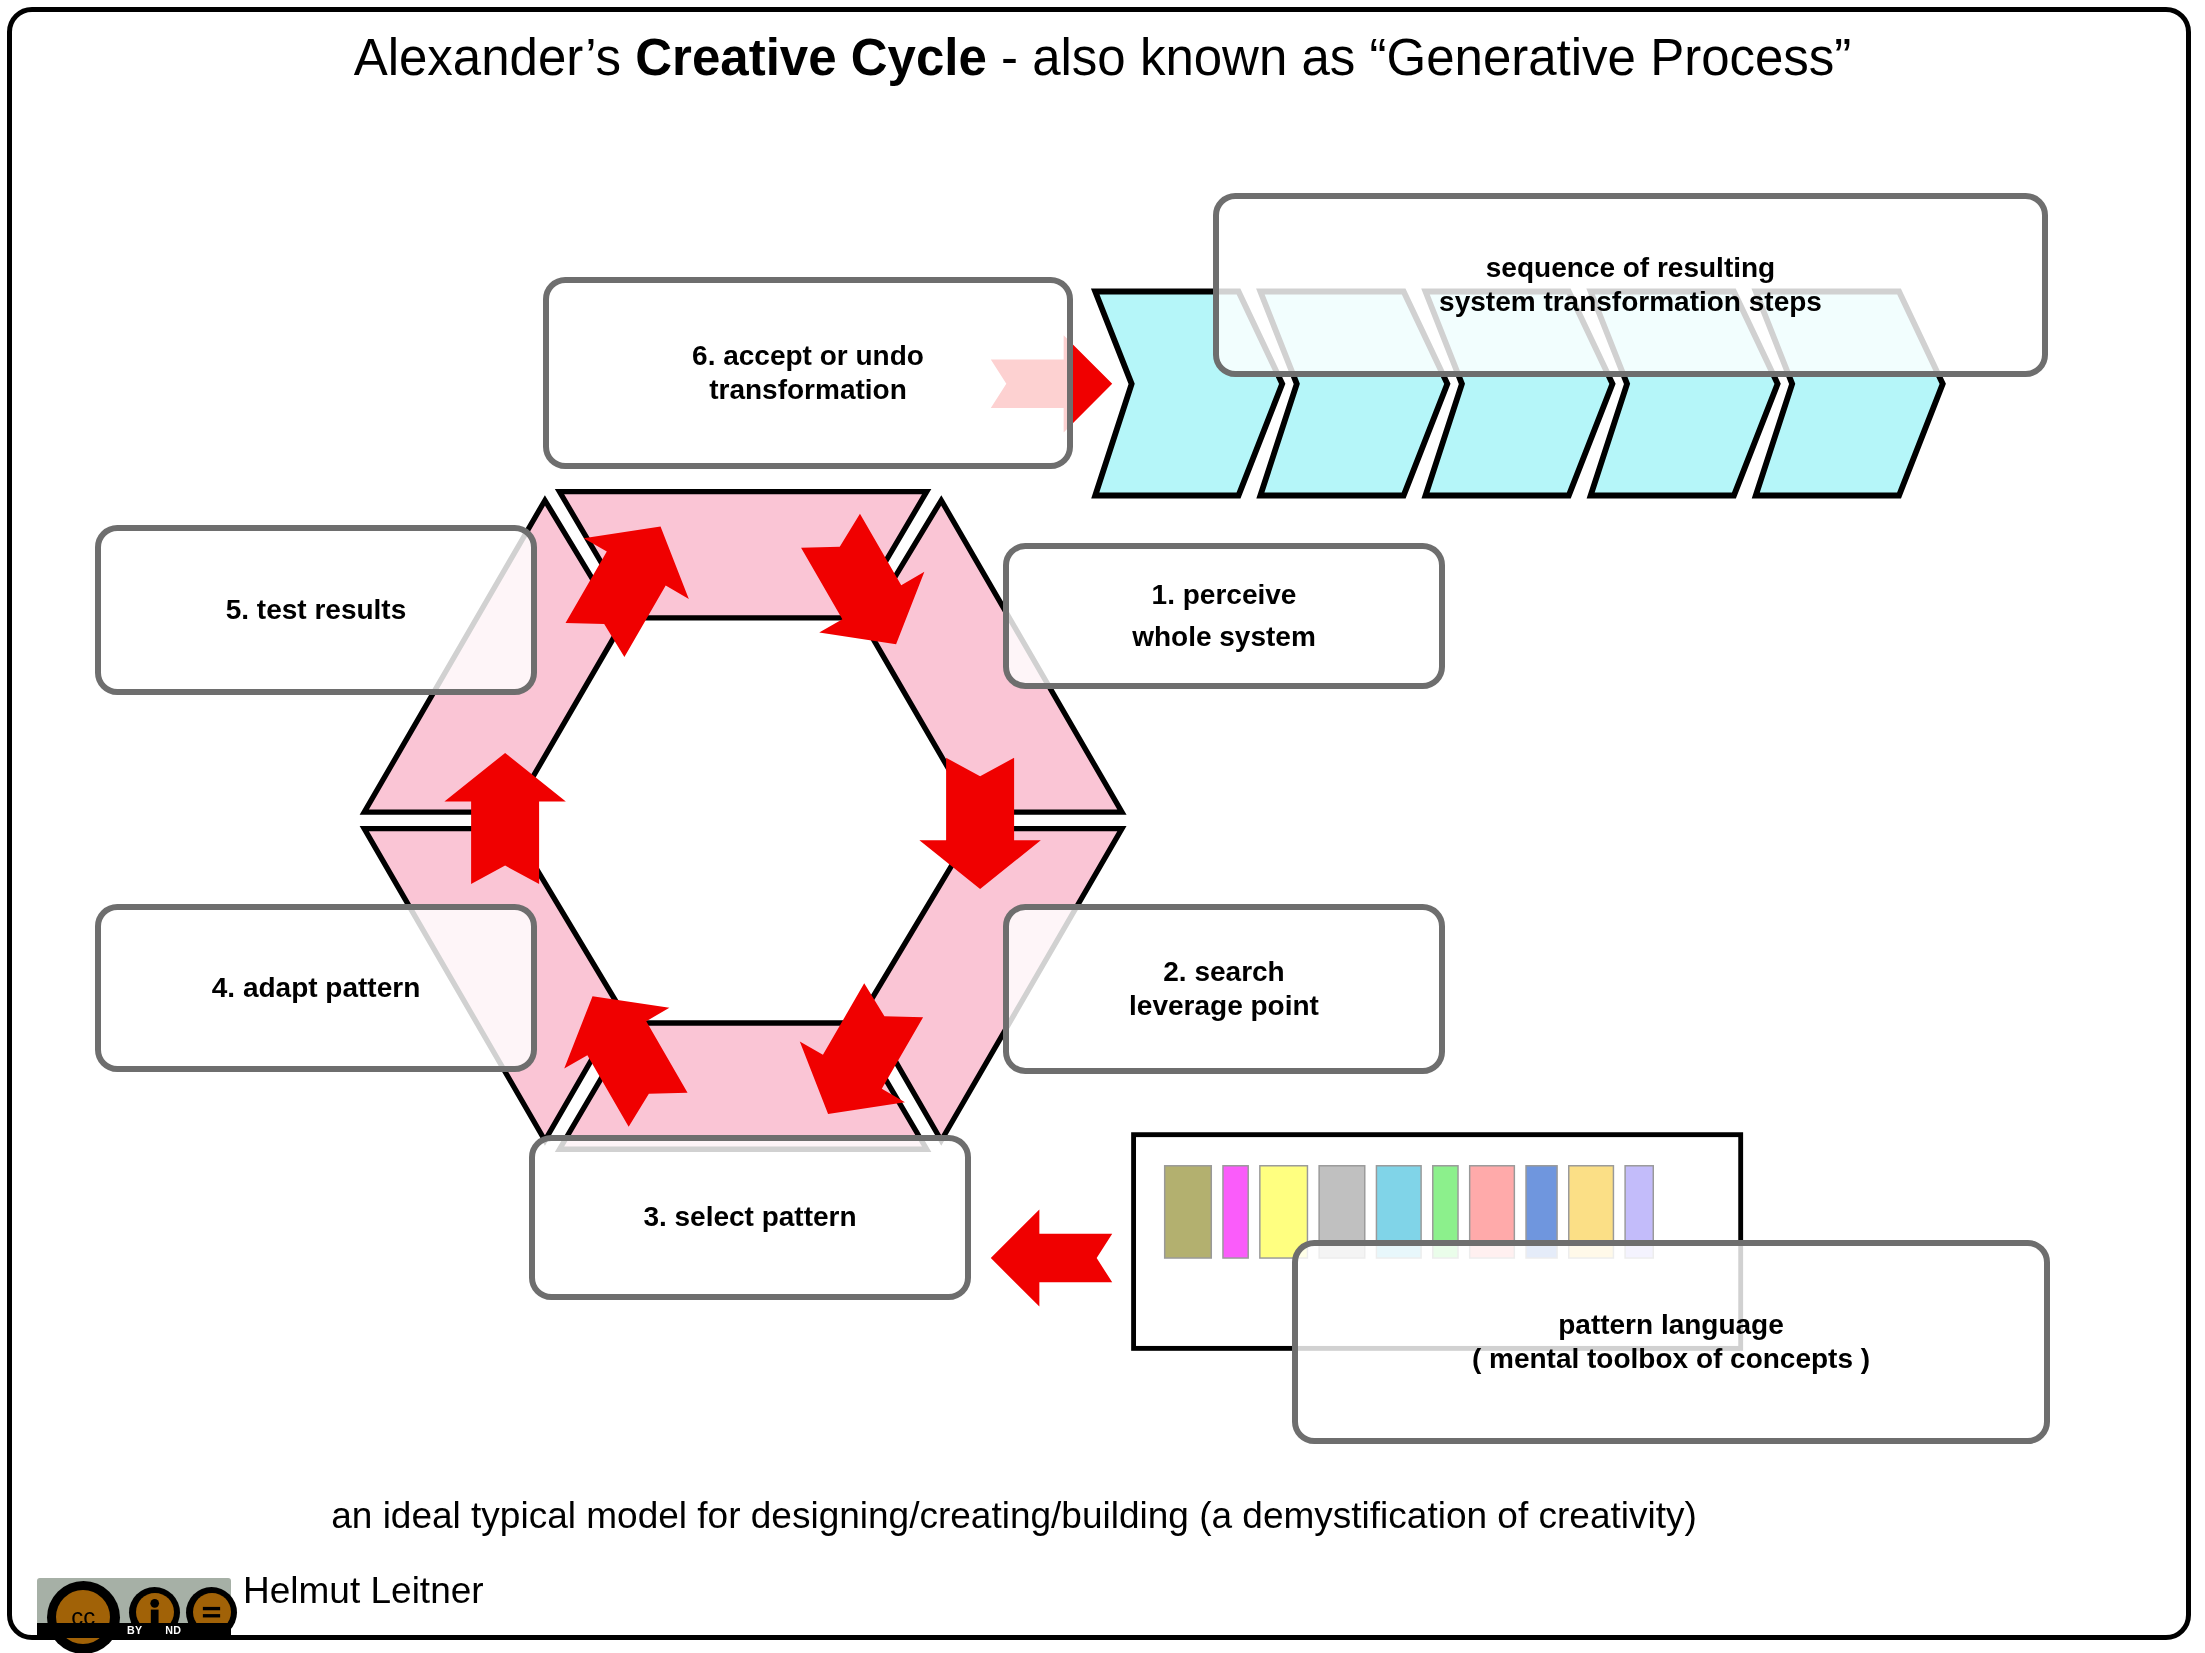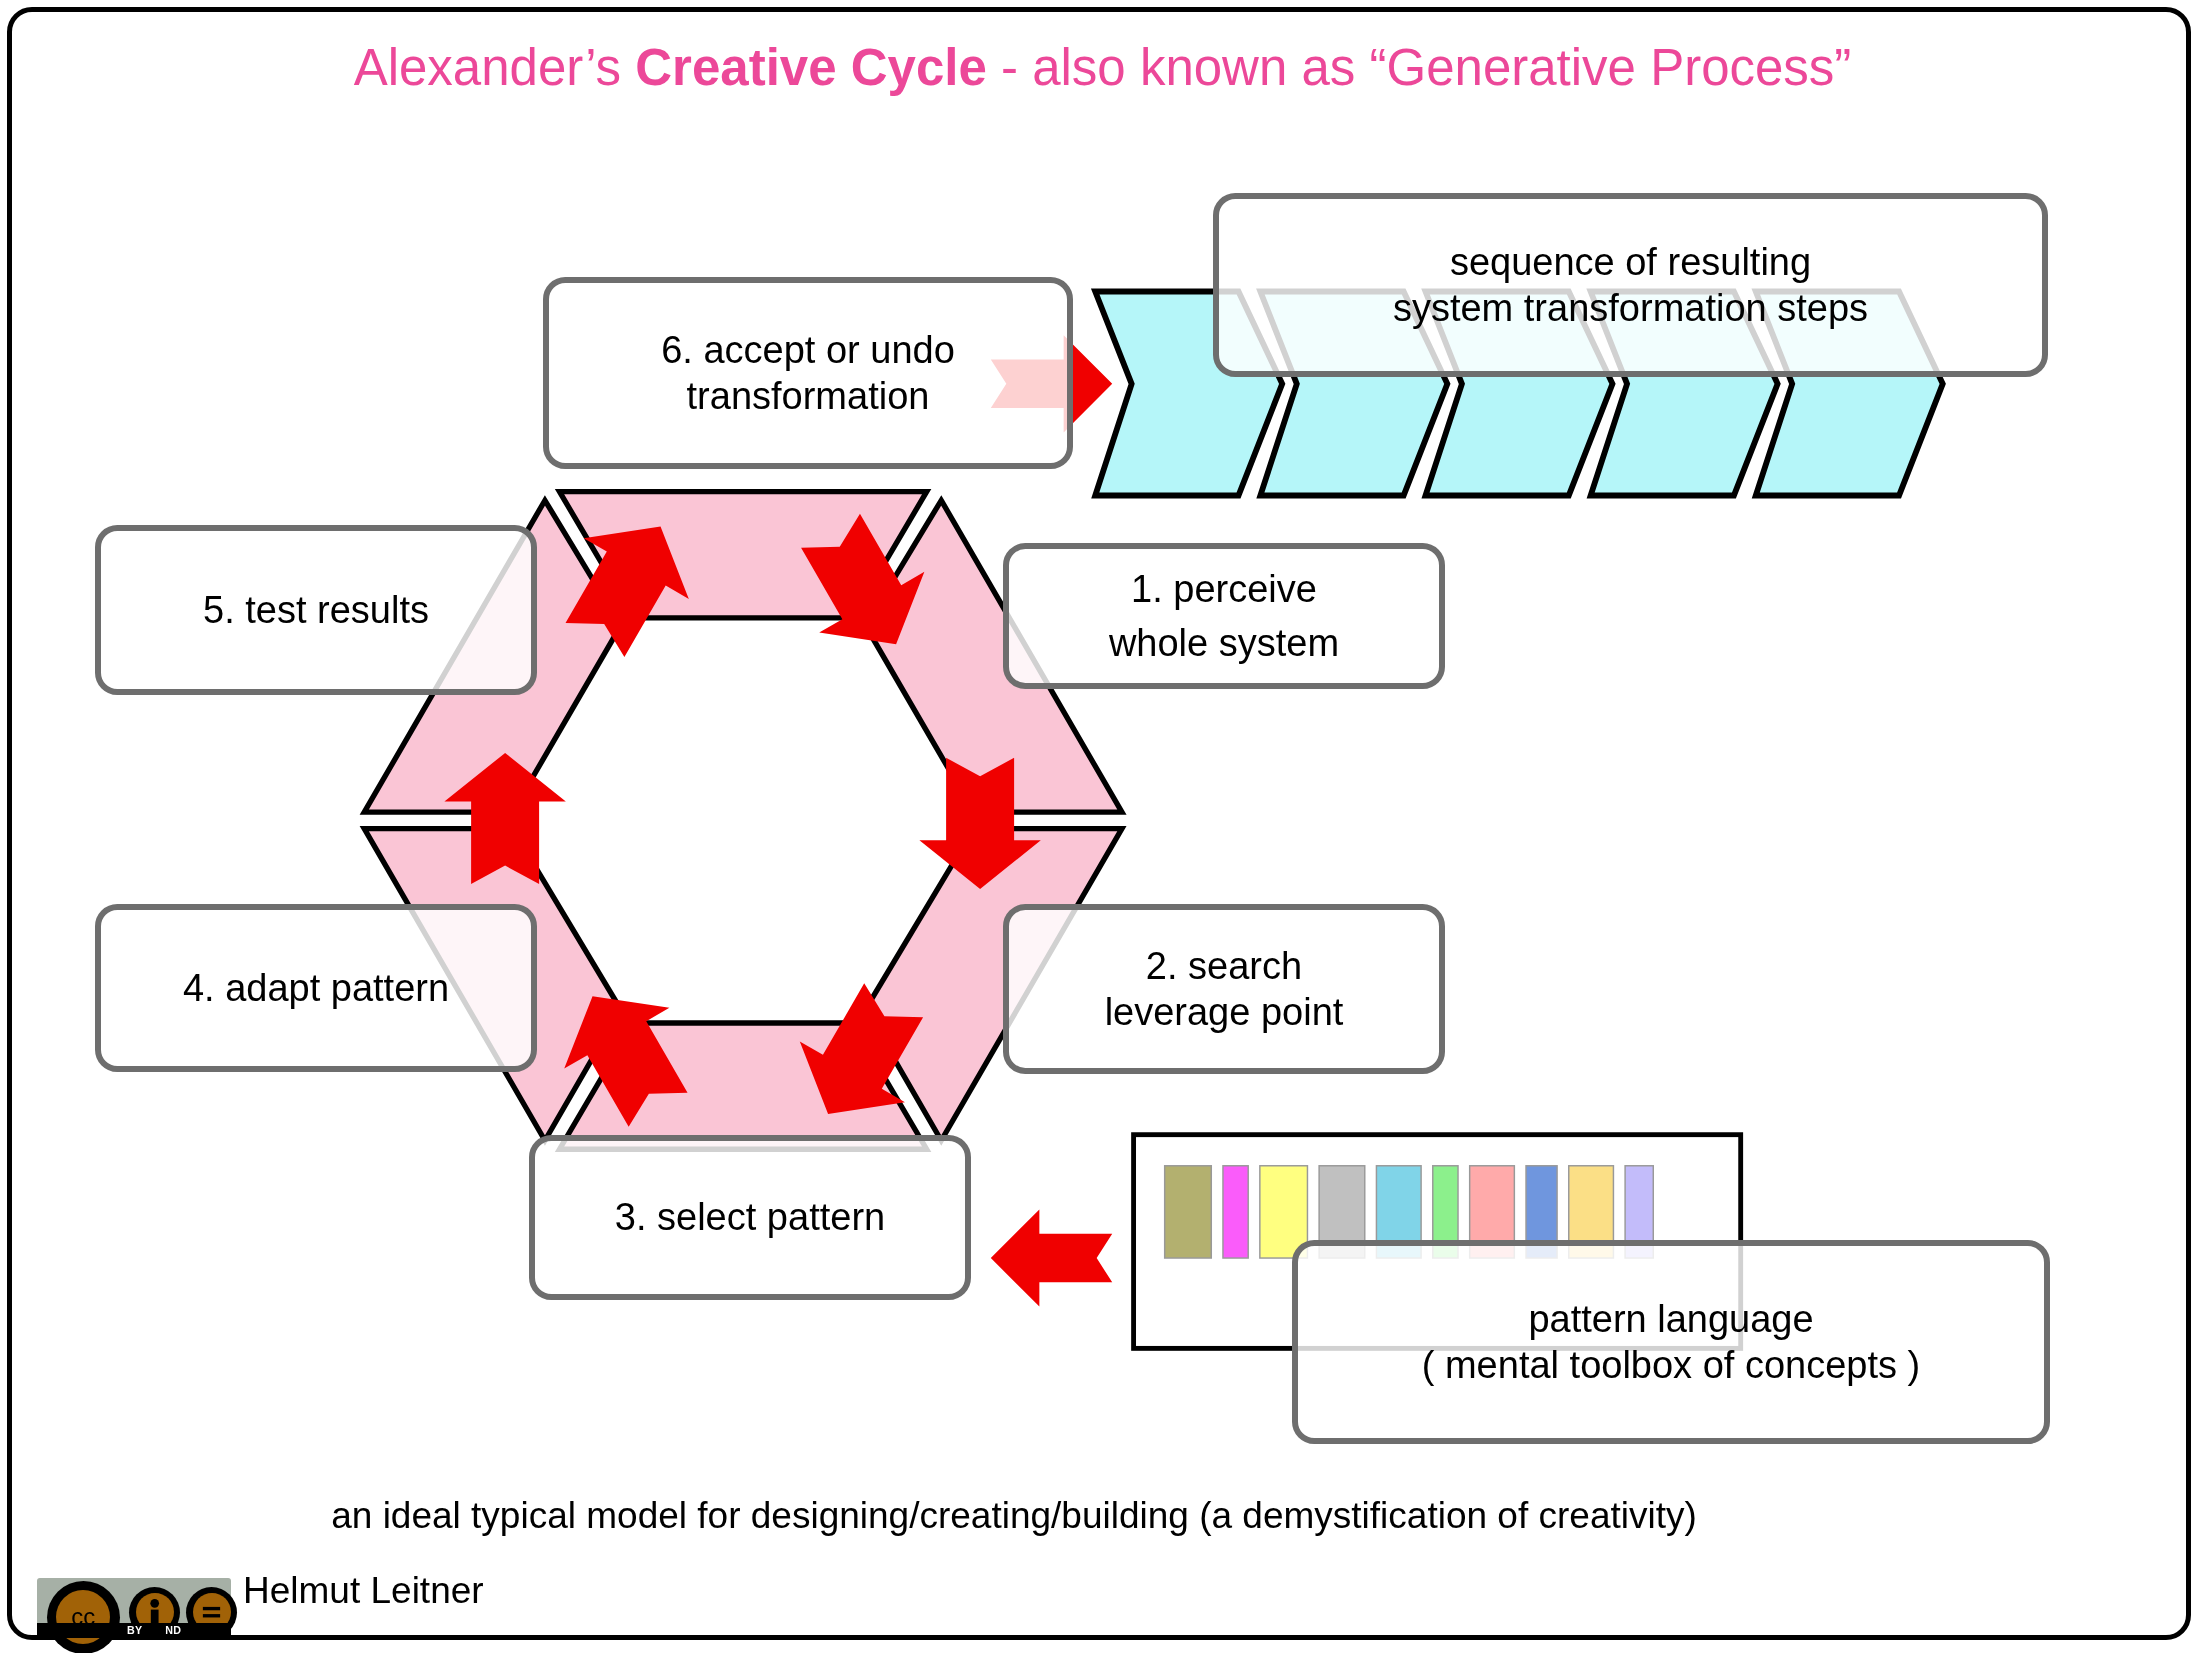--- a/index.html
+++ b/index.html
@@ -5,32 +5,32 @@
   html,body{margin:0;padding:0;background:#fff;}
   body{width:2205px;height:1654px;font-family:"Liberation Sans",sans-serif;overflow:hidden;}
   #stage{position:relative;width:2205px;height:1654px;background:#fff;}
 
   
   .frame{position:absolute;left:6.8px;top:6.8px;width:2184px;height:1633px;
          border:5.3px solid #000;border-radius:25px;box-sizing:border-box;pointer-events:none;}
 
   
   .title{position:absolute;left:0;top:30px;width:2205px;text-align:center;
-         font-size:51px;line-height:1.1;color:#ec4899;white-space:nowrap;margin-top:10px;}
+         font-size:51px;line-height:1.1;color:#000000;white-space:nowrap;}
   .title b{font-weight:bold;}
 
   
   svg.geo{position:absolute;left:0;top:0;width:2205px;height:1654px;}
 
   
   .lbl{position:absolute;box-sizing:border-box;
        background:rgba(255,255,255,.82);
        border:6.3px solid #6e6e6e;border-radius:22.3px;
        display:flex;flex-direction:column;align-items:center;justify-content:center;
-       color:#000;font-size:38px;line-height:1.22;text-align:center;}
+       color:#000;font-size:28px;line-height:1.22;text-align:center;font-weight:bold;}
   .lbl span{display:block;white-space:nowrap;}
 
   
   .caption{position:absolute;left:0;top:1495px;width:2028px;text-align:center;
            font-size:37px;color:#000;white-space:nowrap;}
   .credit{position:absolute;left:243px;top:1570px;font-size:37px;color:#000;white-space:nowrap;}
 
   
   .ccbadge{position:absolute;left:37px;top:1578px;width:194px;height:59px;}
   .cc-top{position:absolute;left:0;top:0;width:194px;height:45px;background:#a6b0a6;border-radius:2.9px 2.9px 0 0;}

